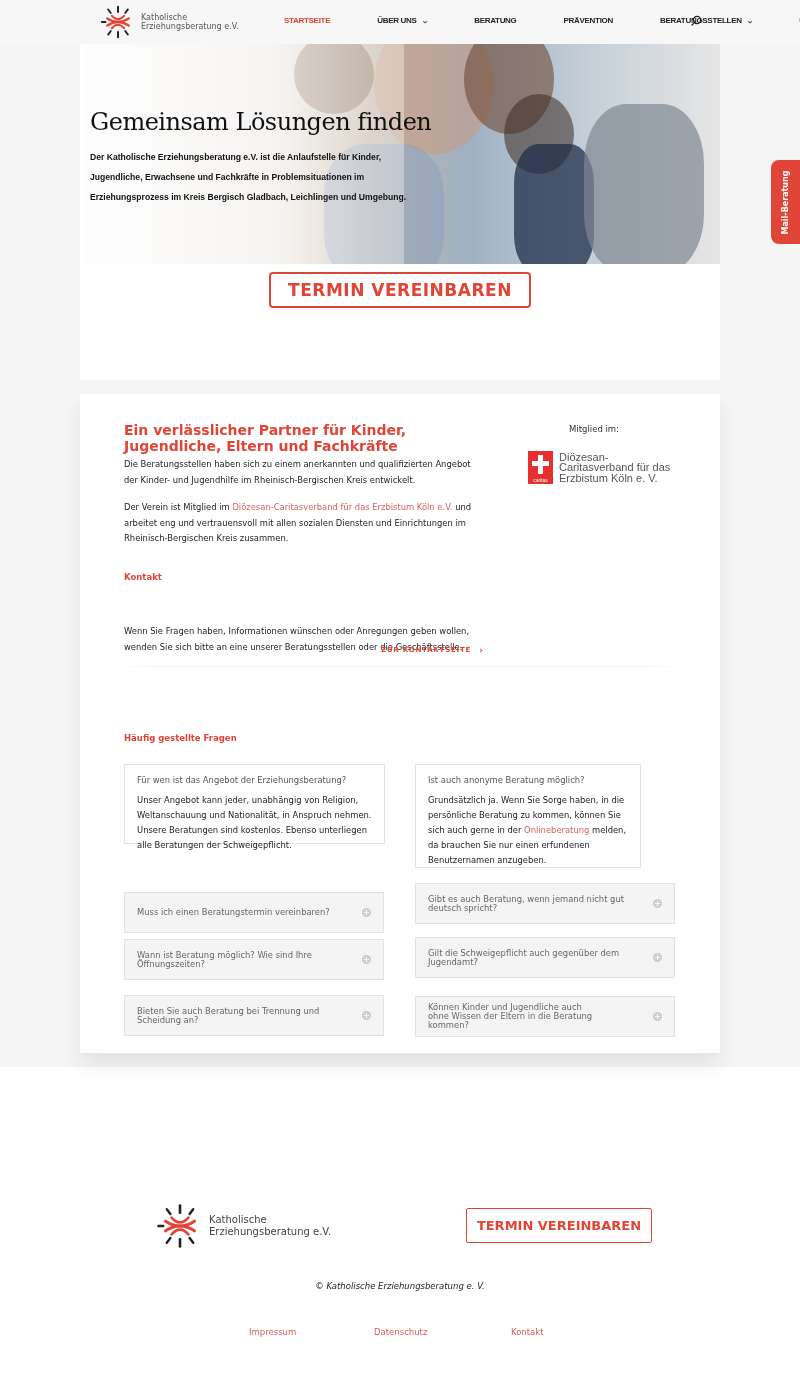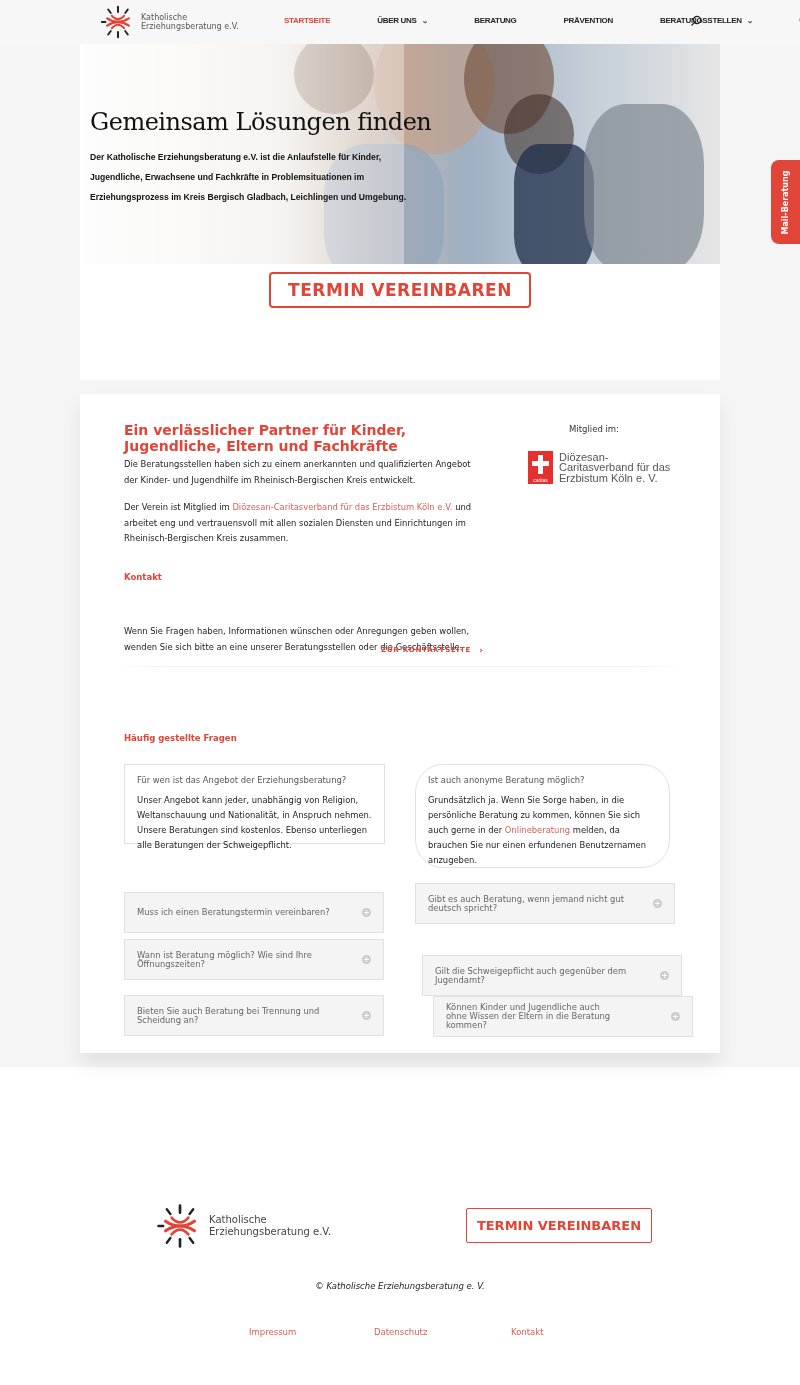--- a/index.html
+++ b/index.html
@@ -284,21 +284,21 @@
   <div class="sep"></div>
 
   <h3 class="red-heading" style="top:339px;">Häufig gestellte Fragen</h3>
 
   <div class="faq-open" style="left:44px;top:370px;width:261px;height:80px;">
     <div class="faq-q">Für wen ist das Angebot der Erziehungsberatung?</div>
     <p class="faq-a">Unser Angebot kann jeder, unabhängig von Religion, Weltanschauung und Nationalität, in Anspruch nehmen.</p>
     <p class="faq-a">Unsere Beratungen sind kostenlos. Ebenso unterliegen alle Beratungen der Schweigepflicht.</p>
   </div>
 
-  <div class="faq-open" style="left:335px;top:370px;width:255px;height:104px;border-radius:28px;">
+  <div class="faq-open" style="left:335px;top:370px;width:226px;height:104px;">
     <div class="faq-q">Ist auch anonyme Beratung möglich?</div>
     <p class="faq-a"><span>Grundsätzlich ja. Wenn Sie Sorge haben, in die persönliche Beratung zu kommen, können Sie sich auch gerne in der </span><a class="link">Onlineberatung</a><span> melden, da brauchen Sie nur einen erfundenen Benutzernamen anzugeben.</span></p>
   </div>
 
   <div class="faq-closed" style="left:44px;top:498px;">
     <span class="q">Muss ich einen Beratungstermin vereinbaren?</span>
     <span class="plus-icon"></span>
   </div>
   <div class="faq-closed" style="left:44px;top:545px;">
     <span class="q">Wann ist Beratung möglich? Wie sind Ihre Öffnungszeiten?</span>
@@ -306,25 +306,25 @@
   </div>
   <div class="faq-closed" style="left:44px;top:601px;">
     <span class="q">Bieten Sie auch Beratung bei Trennung und Scheidung an?</span>
     <span class="plus-icon"></span>
   </div>
 
   <div class="faq-closed" style="left:335px;top:489px;">
     <span class="q">Gibt es auch Beratung, wenn jemand nicht gut deutsch spricht?</span>
     <span class="plus-icon"></span>
   </div>
-  <div class="faq-closed" style="left:335px;top:561px;margin-left:7px;">
+  <div class="faq-closed" style="left:335px;top:543px;">
     <span class="q">Gilt die Schweigepflicht auch gegenüber dem Jugendamt?</span>
     <span class="plus-icon"></span>
   </div>
-  <div class="faq-closed" style="left:353px;top:602px;gap:44px;">
+  <div class="faq-closed" style="left:335px;top:602px;gap:44px;">
     <span class="q">Können Kinder und Jugendliche auch ohne Wissen der Eltern in die Beratung kommen?</span>
     <span class="plus-icon"></span>
   </div>
 </section>
 
 <div class="footer-logo">
   <svg viewBox="0 0 40 40">
     <g stroke-linecap="round" fill="none">
       <path d="M8 16 Q20 24 32 16" stroke="#e04538" stroke-width="2.6"></path>
       <path d="M8 24 Q20 16 32 24" stroke="#e04538" stroke-width="2.6"></path>

